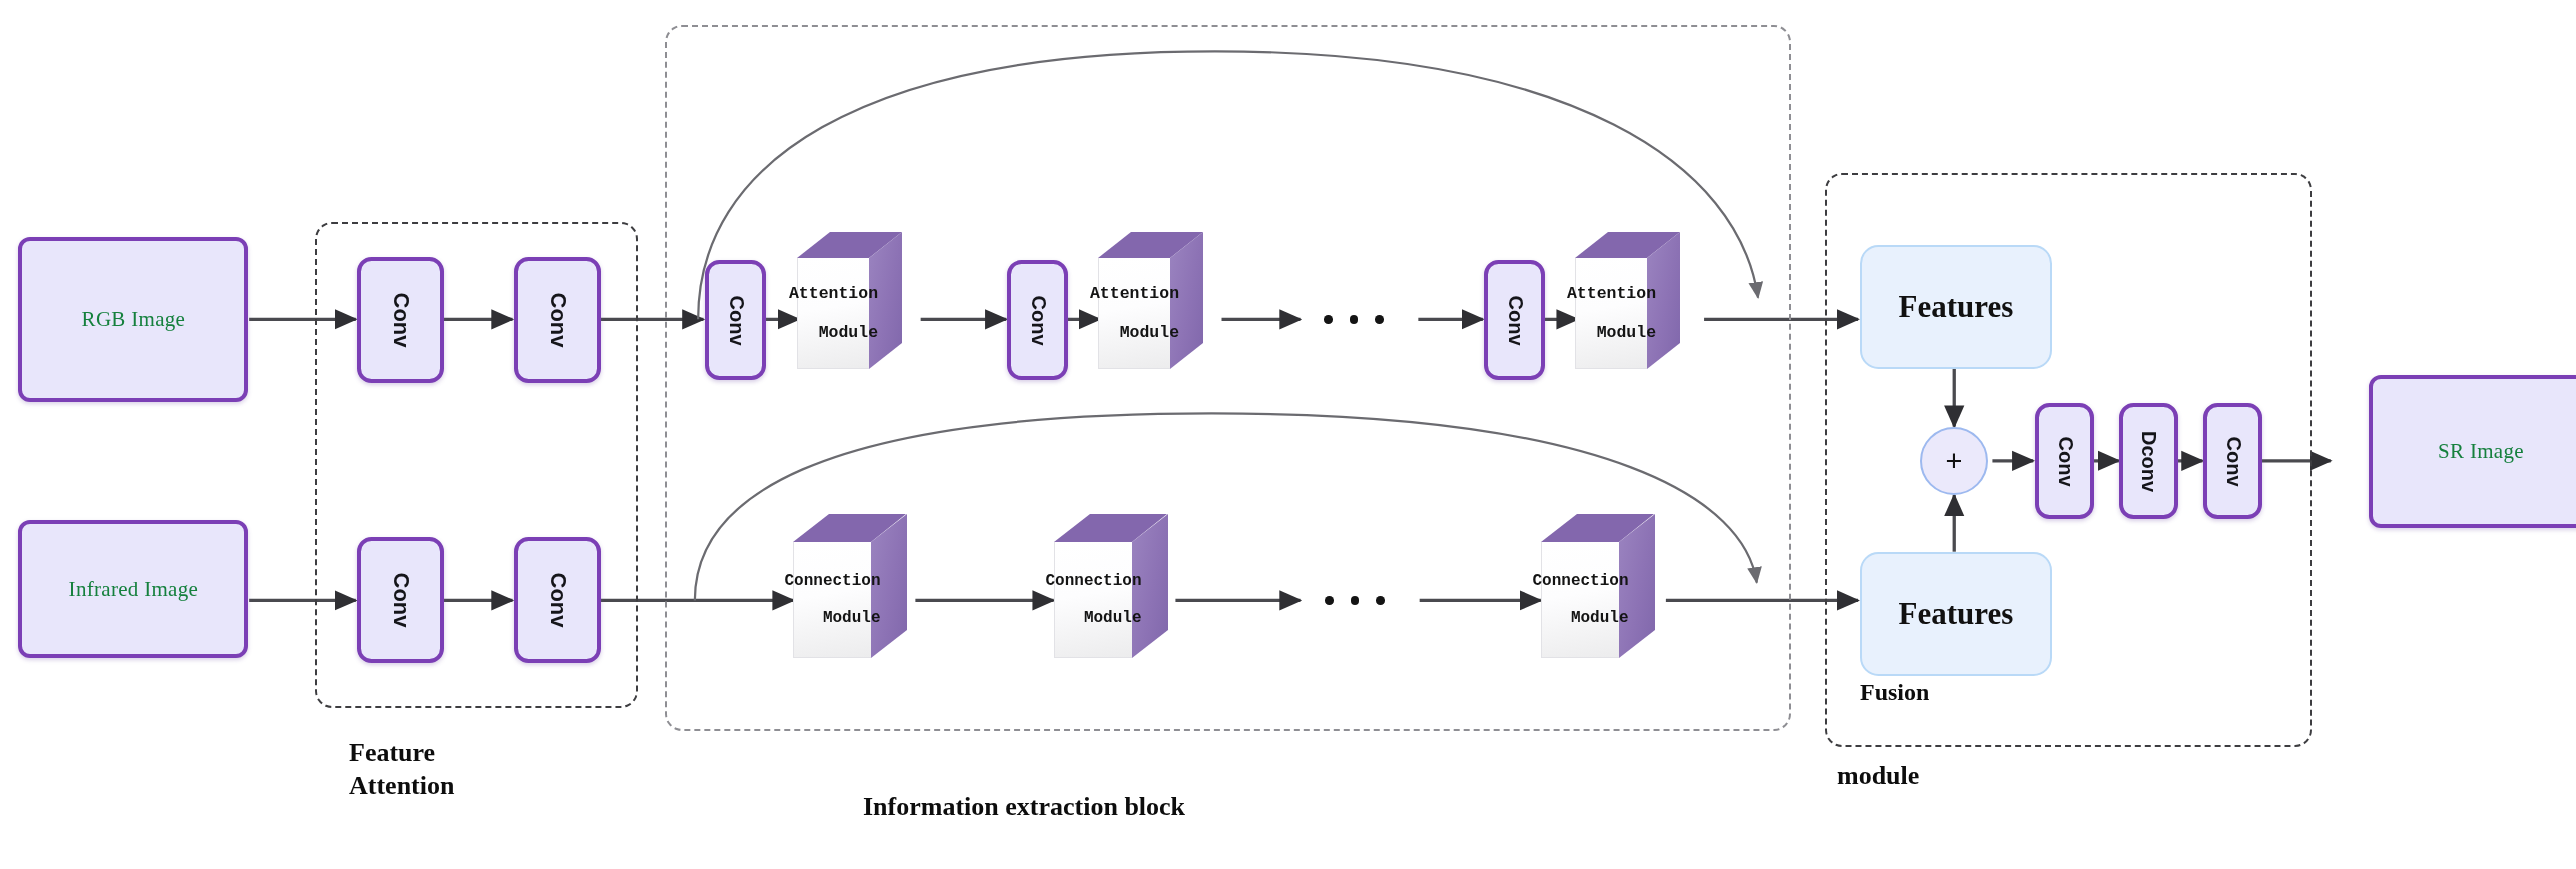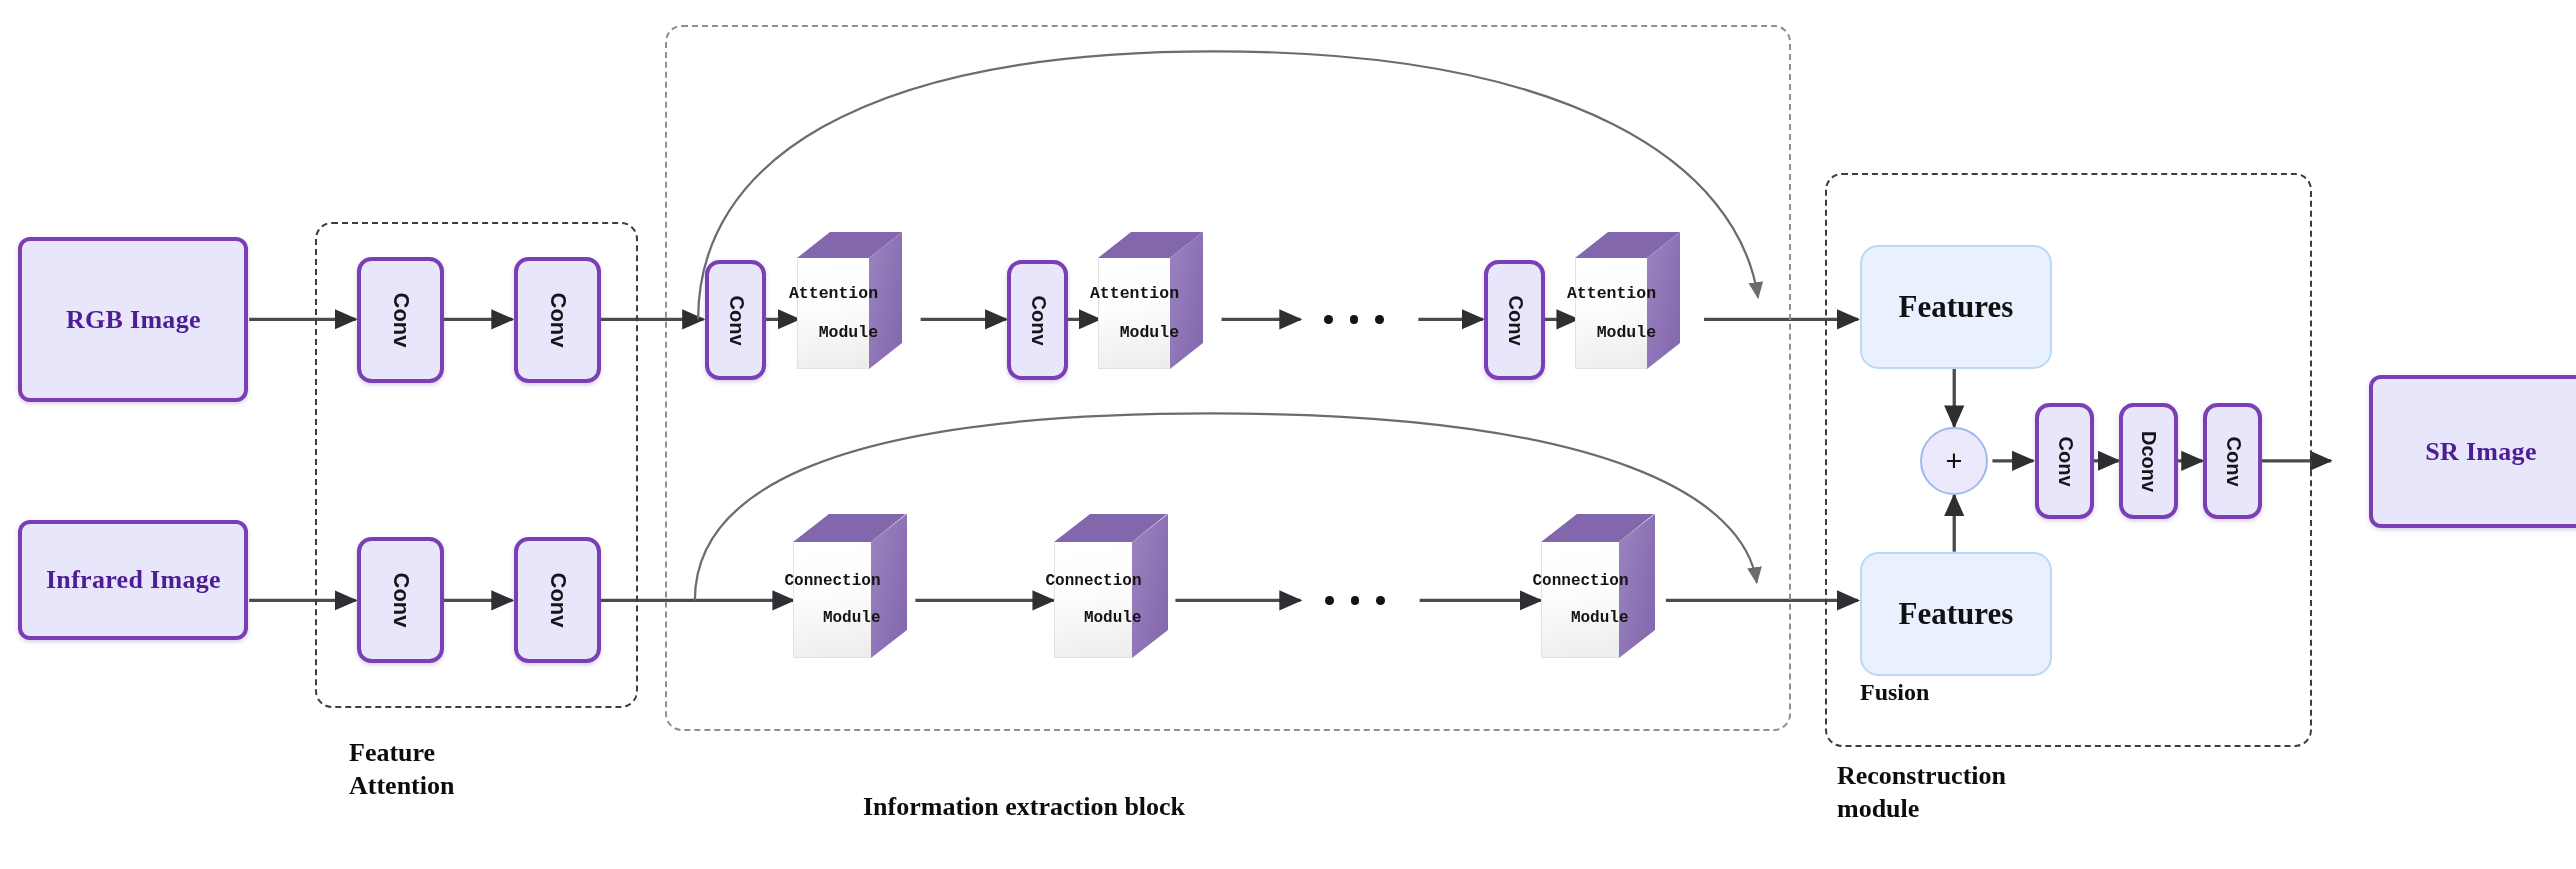--- a/index.html
+++ b/index.html
@@ -11,21 +11,21 @@
   
   #wires{position:absolute;left:0;top:0;width:2576px;height:869px;pointer-events:none;}
 
   
   .node{position:absolute;box-sizing:border-box;display:flex;
         align-items:center;justify-content:center;}
 
   
   .iobox{background:#e8e6fb;border:4.6px solid #7b3fb5;border-radius:12px;
          box-shadow:0 2px 4.6px rgba(120,90,170,.28);}
-  .iobox .lbl{font-size:26px;font-weight:bold;color:#4c1d95;letter-spacing:0.3px;
+  .iobox .lbl{font-size:21px;font-weight:normal;color:#15803d;letter-spacing:0.3px;
               font-family:"Liberation Serif","DejaVu Serif",serif;}
 
   
   .convpill{background:#e8e6fb;border:4.6px solid #7b3fb5;border-radius:14.5px;
             box-shadow:0 2px 4px rgba(120,90,170,.30);}
   .convpill .lbl{transform:rotate(90deg);white-space:nowrap;
                  font-family:"Liberation Sans","DejaVu Sans",sans-serif;
                  font-weight:bold;font-size:22px;color:#15151a;letter-spacing:0px;}
   .convpill.thin .lbl{font-size:20px;}
 
@@ -117,21 +117,21 @@
   <div class="dashframe" style="left:315px;top:222px;width:323px;height:486px;"></div>
 
   <div class="dashframe light" style="left:665px;top:25px;width:1126px;height:706px;"></div>
 
   <div class="dashframe" style="left:1825px;top:173px;width:487px;height:574px;"></div>
 
   <div class="node iobox" style="left:18.4px;top:237px;width:230px;height:165px;">
     <span class="lbl">RGB Image</span>
   </div>
 
-  <div class="node iobox" style="left:18.4px;top:520px;width:230px;height:120px;">
+  <div class="node iobox" style="left:18.4px;top:520px;width:230px;height:138px;">
     <span class="lbl">Infrared Image</span>
   </div>
 
   <div class="node convpill" style="left:357px;top:257px;width:87px;height:126px;">
     <span class="lbl">Conv</span>
   </div>
   <div class="node convpill" style="left:514px;top:257px;width:87px;height:126px;">
     <span class="lbl">Conv</span>
   </div>
 
@@ -259,18 +259,17 @@
   <div class="caption" style="left:349px;top:736px;width:257px;">
     <div>Feature</div>
     <div>Attention</div>
   </div>
 
   <div class="caption" style="left:863px;top:790px;width:731px;">Information extraction block</div>
 
   <div class="caption" style="left:1860px;top:677px;width:192px;font-size:24px;">Fusion</div>
 
   <div class="caption" style="left:1837px;top:759px;width:461px;">
-    <div>Reconstruction</div>
     <div>module</div>
   </div>
 
 </div>
 
 
 </body></html>

